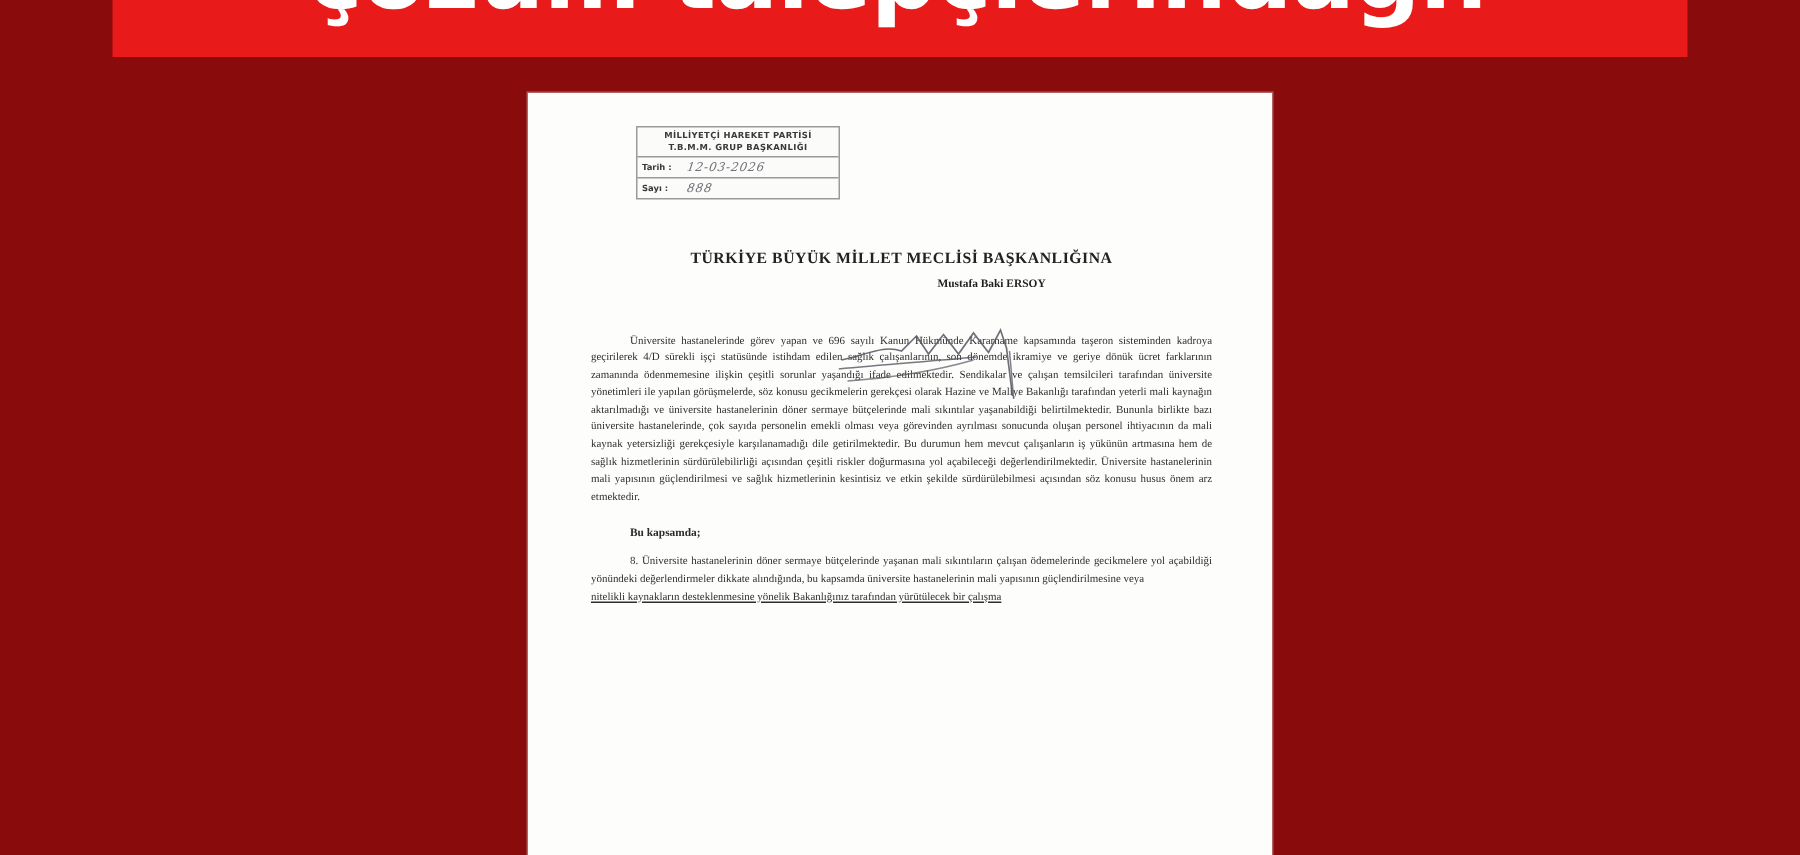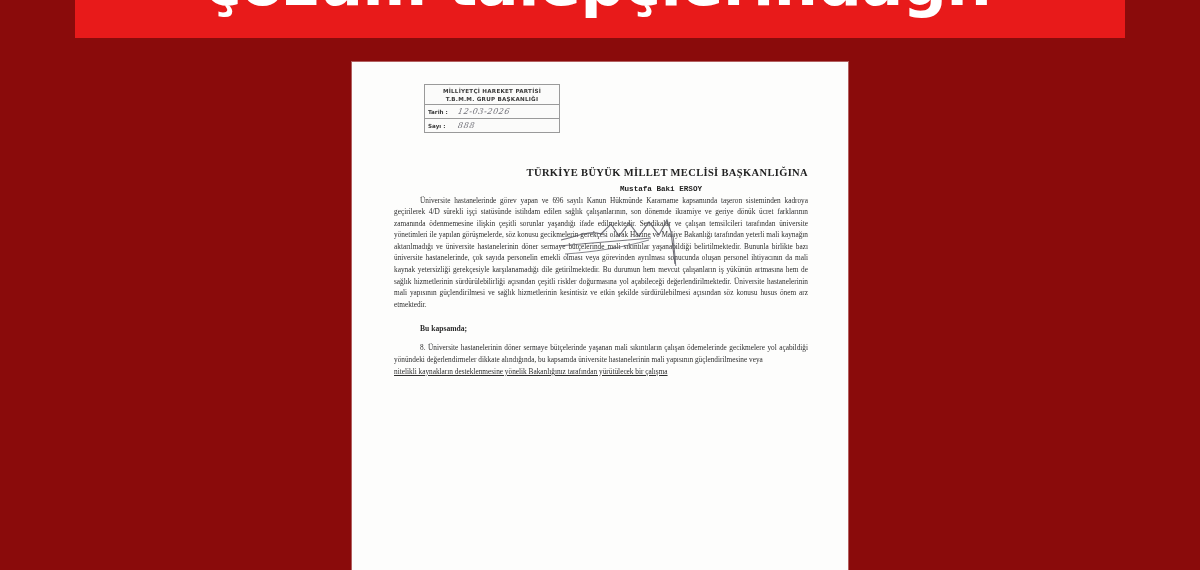--- a/index.html
+++ b/index.html
@@ -71,21 +71,21 @@
     font-style:italic;
     color:#4b4b55;
     transform:skewX(-9deg);
     letter-spacing:.6px;
     opacity:.78;
     padding-left:4px;
   }
 
   
   .doc-title{
-    text-align:right;
+    text-align:center;
     font-weight:bold;
     font-size:10.5px;
     letter-spacing:.35px;
     margin-top:34px;
     color:#222;
   }
   .para{
     text-align:justify;
     font-size:7.3px;
     line-height:11.6px;
@@ -96,28 +96,27 @@
 
   .signature-block{
     margin-top:6px;
     text-align:center;
     font-weight:bold;
     font-size:7.6px;
     line-height:10.5px;
     padding-left:120px;
     color:#1f1f1f;
     position:relative;
-    font-family:Liberation Mono, monospace;
   }
   .sig-scribble{
     position:absolute;left:165px;top:26px;width:180px;height:56px;
     pointer-events:none;
   }
 
-  .body-block{}
+  .body-block{margin-top:26px;}
   .heading-inline{
     font-weight:bold;
     font-size:7.6px;
     margin-top:14px;
     text-indent:26px;
   }
   .numbered{
     text-align:justify;
     font-size:7.3px;
     line-height:11.6px;

